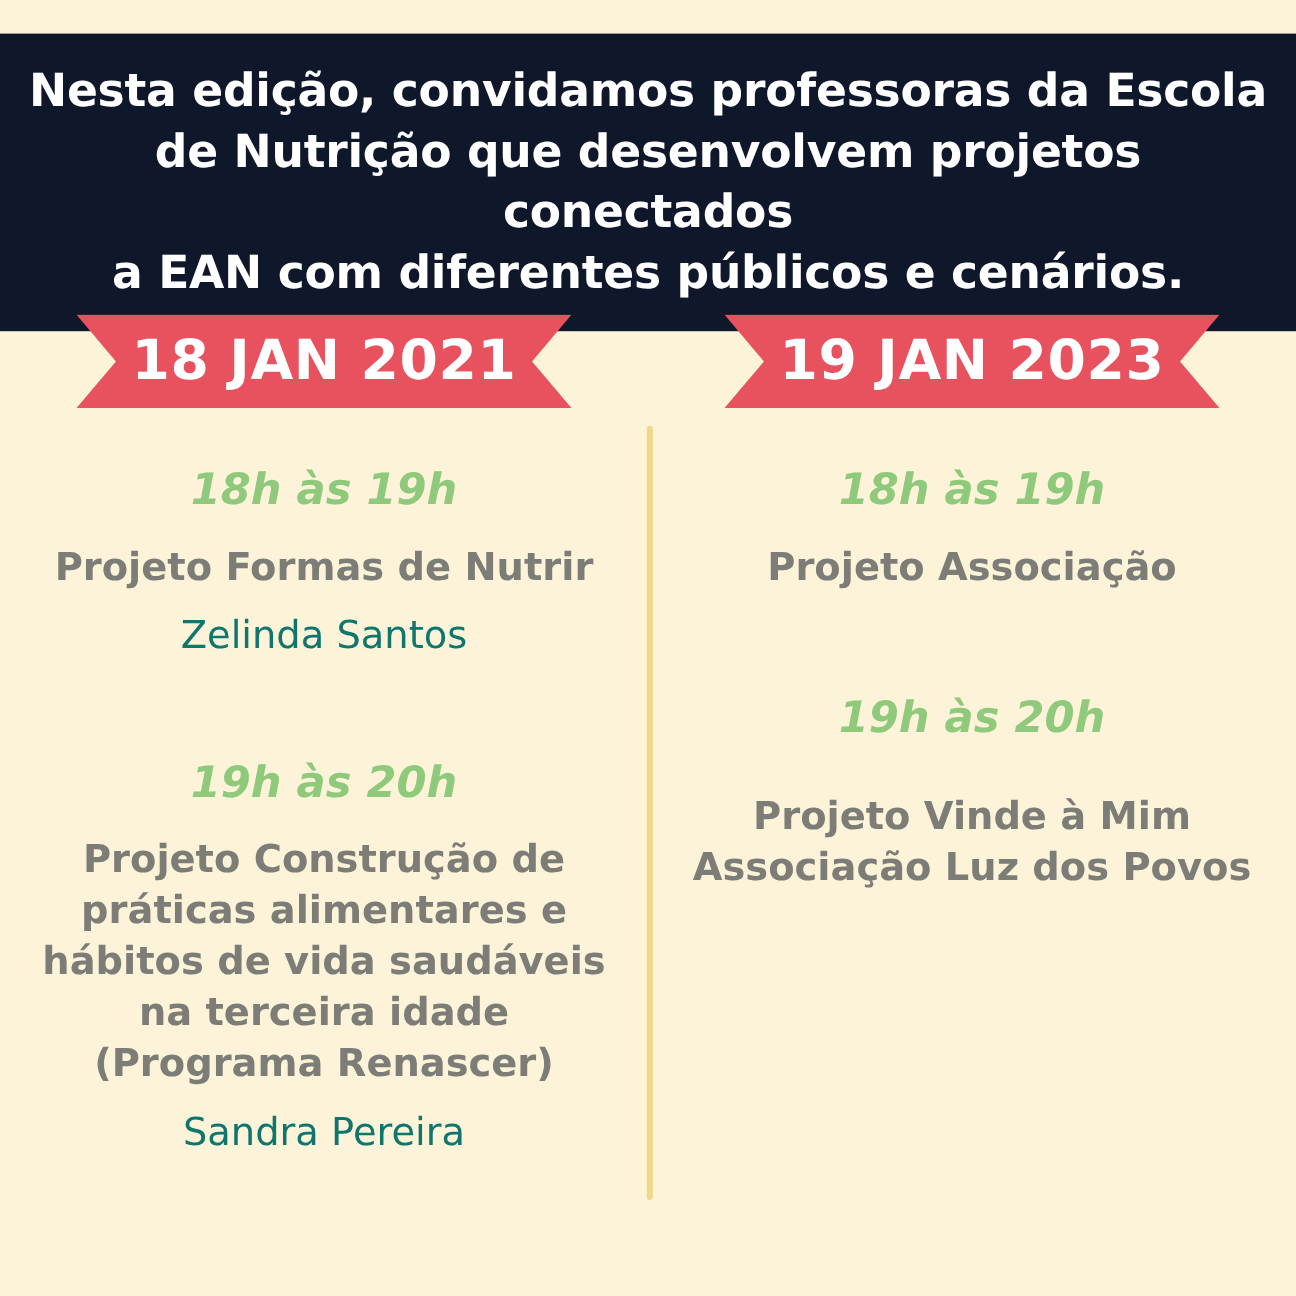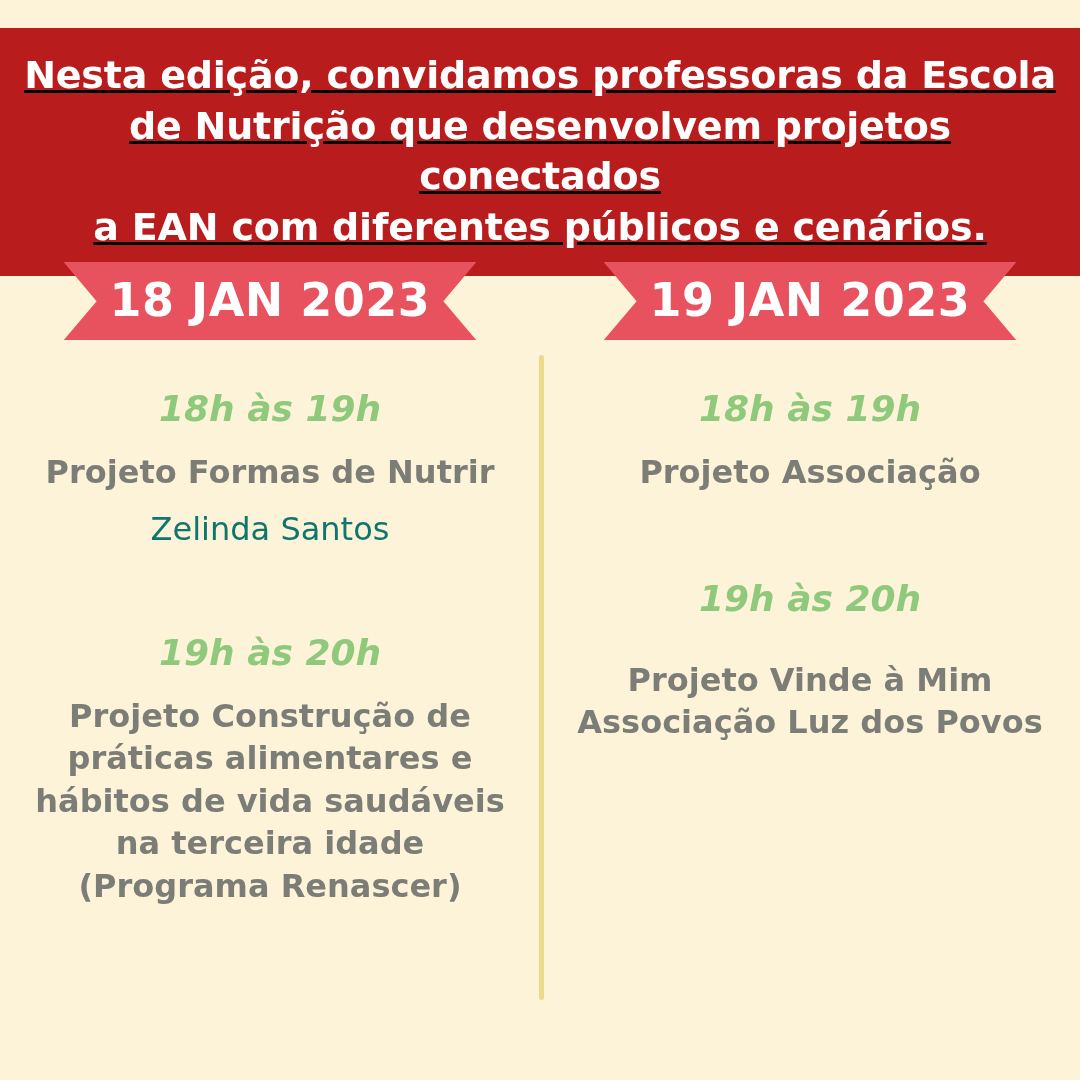--- a/index.html
+++ b/index.html
@@ -20,24 +20,23 @@
     background: #fdf3d8;
     box-sizing: border-box;
   }
 
   
   .banner {
     position: absolute;
     left: 0;
     top: 28px;
     width: 1080px;
-    background: #b91c1c;
+    background: #0f172a;
     padding: 22px 22px 24px 22px;
     box-sizing: border-box;
-    text-decoration: underline;
   }
   .banner-text {
     color: #ffffff;
     font-size: 38px;
     line-height: 1.33;
     font-weight: bold;
     text-align: center;
     letter-spacing: -0.2px;
     white-space: pre-line;
   }
@@ -128,37 +127,38 @@
     <div class="banner-text">Nesta edição, convidamos professoras da Escola
 de Nutrição que desenvolvem projetos conectados
 a EAN com diferentes públicos e cenários.</div>
   </div>
 
   <div class="divider"></div>
 
   <div class="columns">
 
     <div class="col">
-      <div class="ribbon">18 JAN 2023</div>
+      <div class="ribbon">18 JAN 2021</div>
 
       <div class="block">
         <div class="time">18h às 19h</div>
         <div class="project" style="white-space: pre-line;">Projeto Formas de Nutrir</div>
         <div class="speaker">Zelinda Santos</div>
       </div>
 
       <div class="gap-lg"></div>
 
       <div class="block">
         <div class="time">19h às 20h</div>
         <div class="project" style="white-space: pre-line;">Projeto Construção de
 práticas alimentares e
 hábitos de vida saudáveis
 na terceira idade
 (Programa Renascer)</div>
+        <div class="speaker">Sandra Pereira</div>
       </div>
     </div>
 
     <div class="col">
       <div class="ribbon">19 JAN 2023</div>
 
       <div class="block">
         <div class="time">18h às 19h</div>
         <div class="project" style="white-space: pre-line;">Projeto Associação</div>
       </div>

